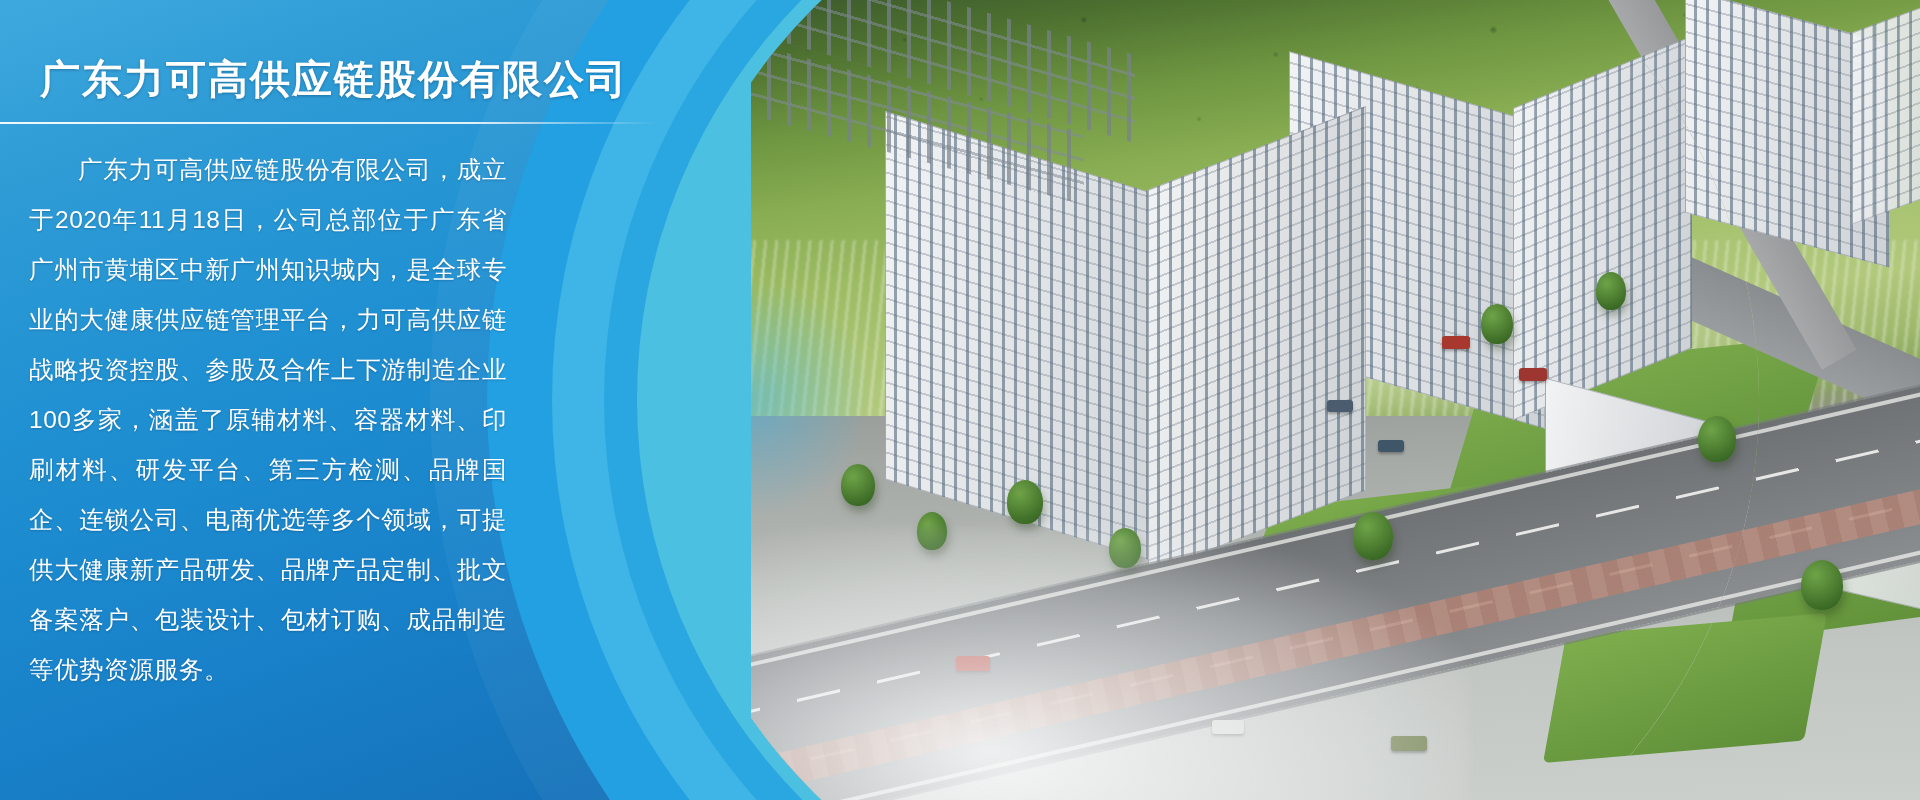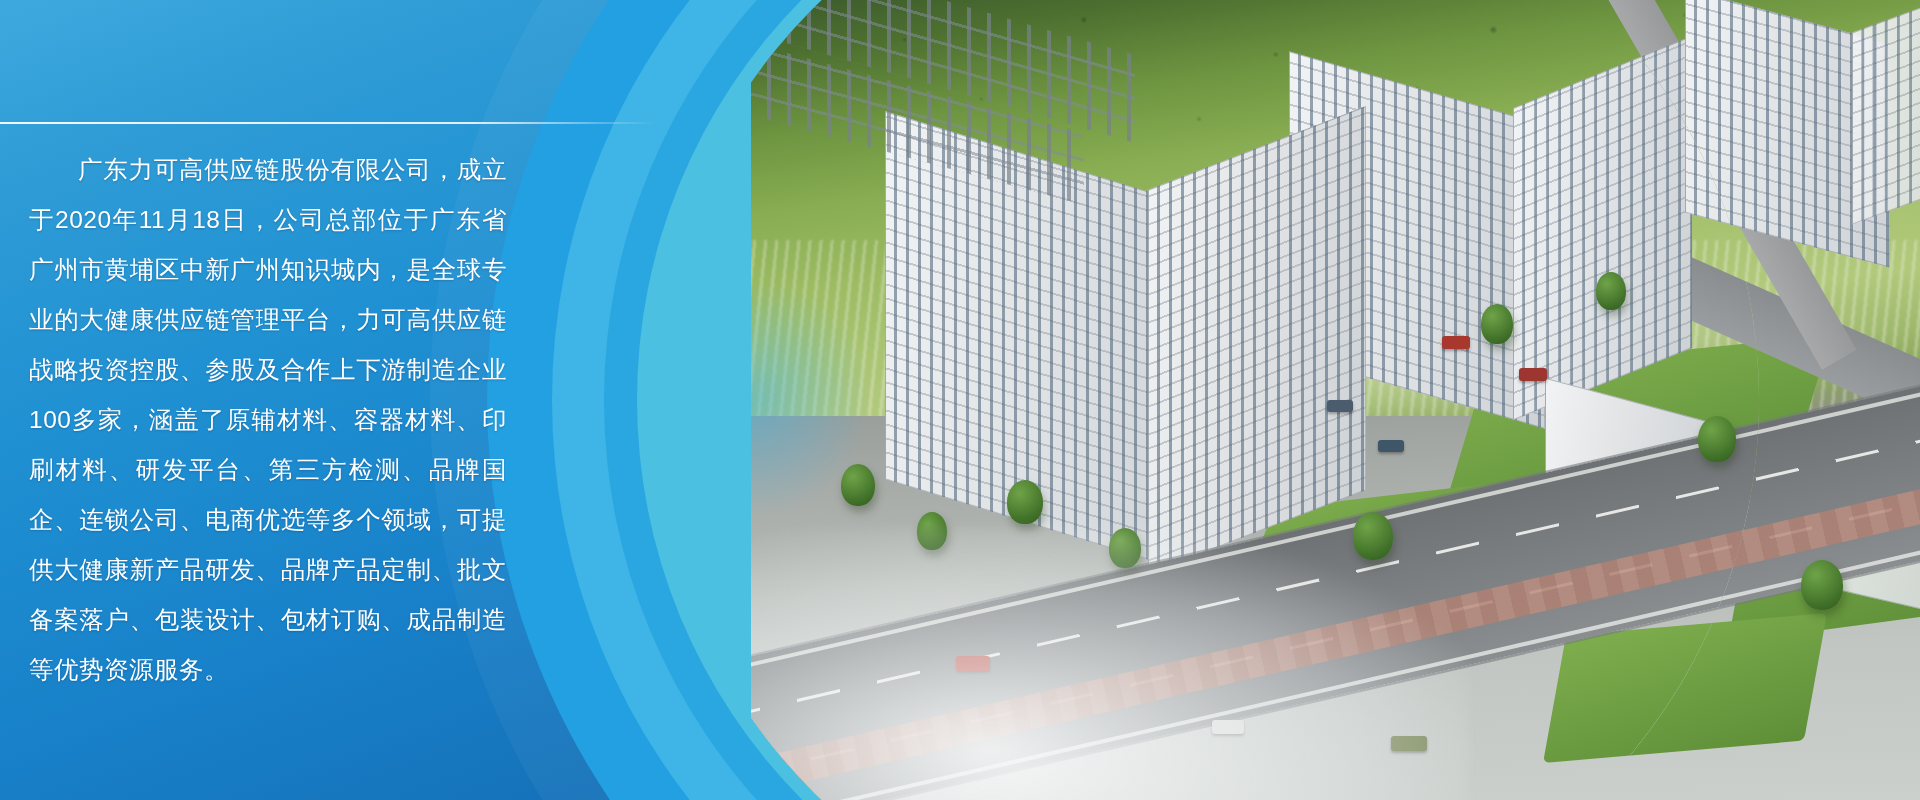--- a/index.html
+++ b/index.html
@@ -502,20 +502,21 @@
         <div class="car" style="left:45%; top:50%; width:26px; height:12px; background:#4a5c6e;"></div>
         <div class="car" style="left:49%; top:55%; width:26px; height:12px; background:#3f5568;"></div>
 
         <div class="haze"></div>
         <div class="photo-feather"></div>
       </div>
     </div>
   </div>
 
   <div class="text-col">
+    <div class="banner-title">广东力可高供应链股份有限公司</div>
     <div class="title-rule"></div>
 
     <div class="body-copy">
       <p>广东力可高供应链股份有限公司，成立于2020年11月18日，公司总部位于广东省广州市黄埔区中新广州知识城内，是全球专业的大健康供应链管理平台，力可高供应链战略投资控股、参股及合作上下游制造企业100多家，涵盖了原辅材料、容器材料、印刷材料、研发平台、第三方检测、品牌国企、连锁公司、电商优选等多个领域，可提供大健康新产品研发、品牌产品定制、批文备案落户、包装设计、包材订购、成品制造等优势资源服务。</p>
     </div>
   </div>
 
 </div>
 
 </body></html>

